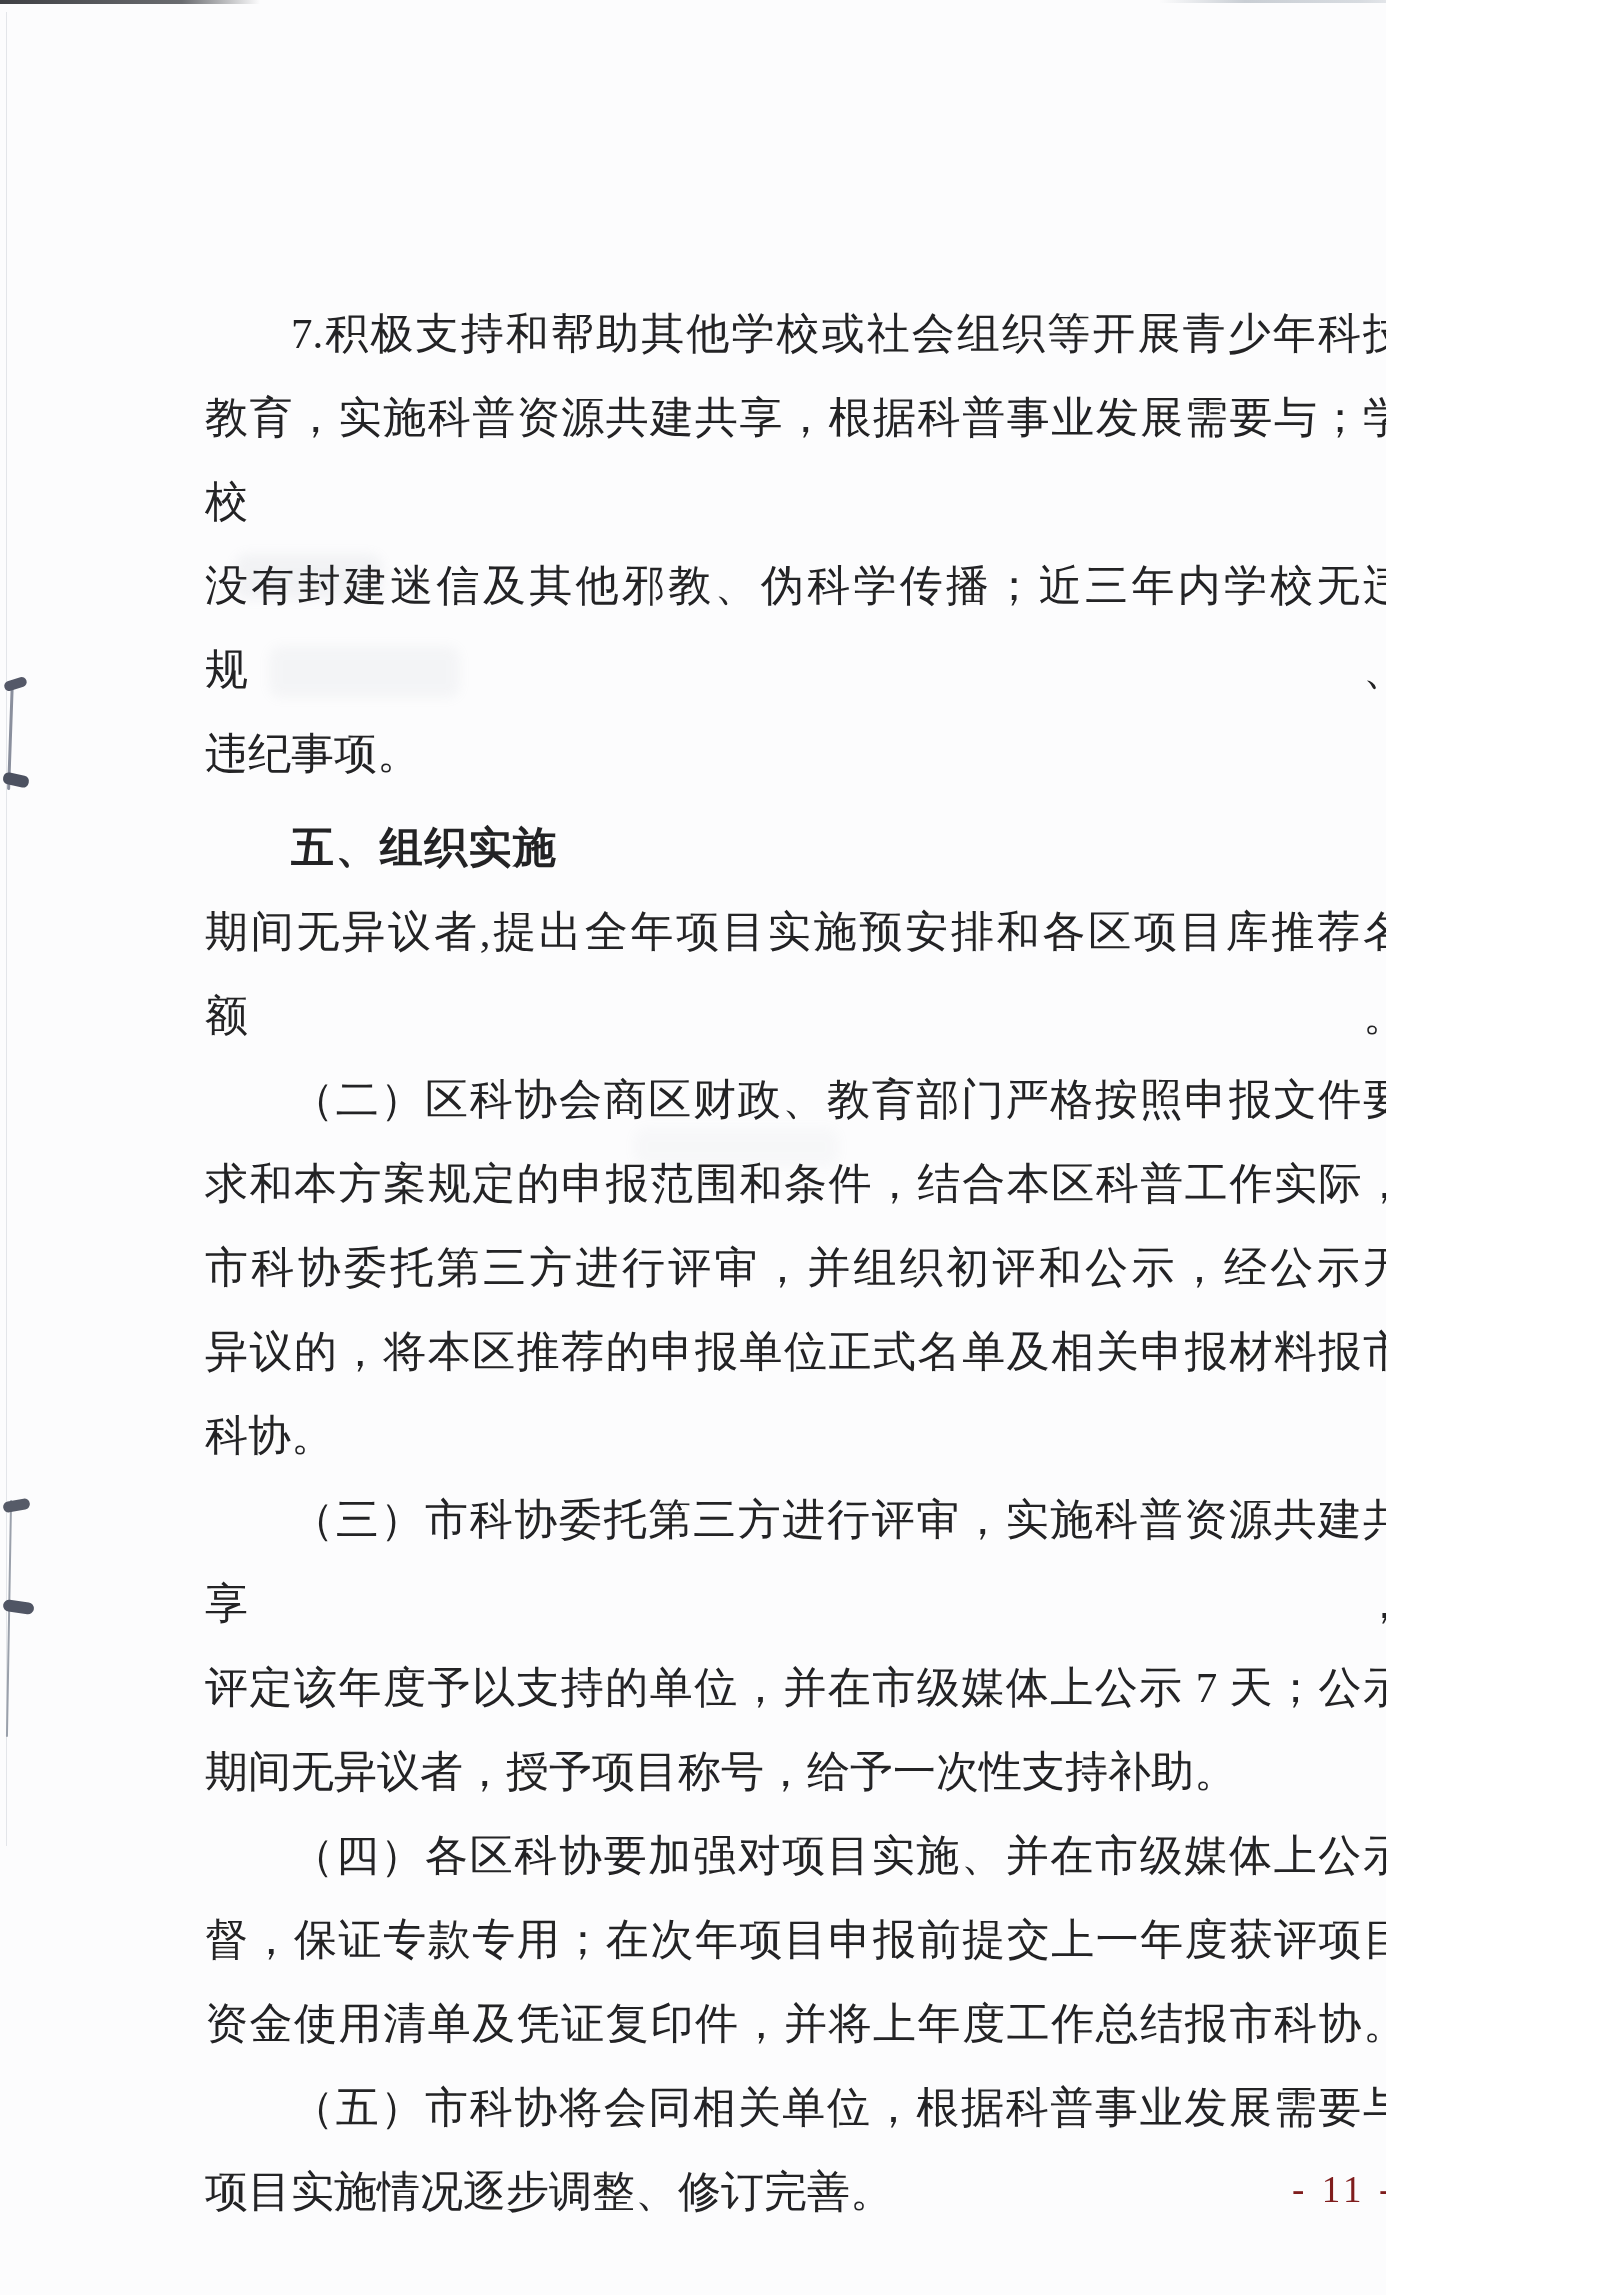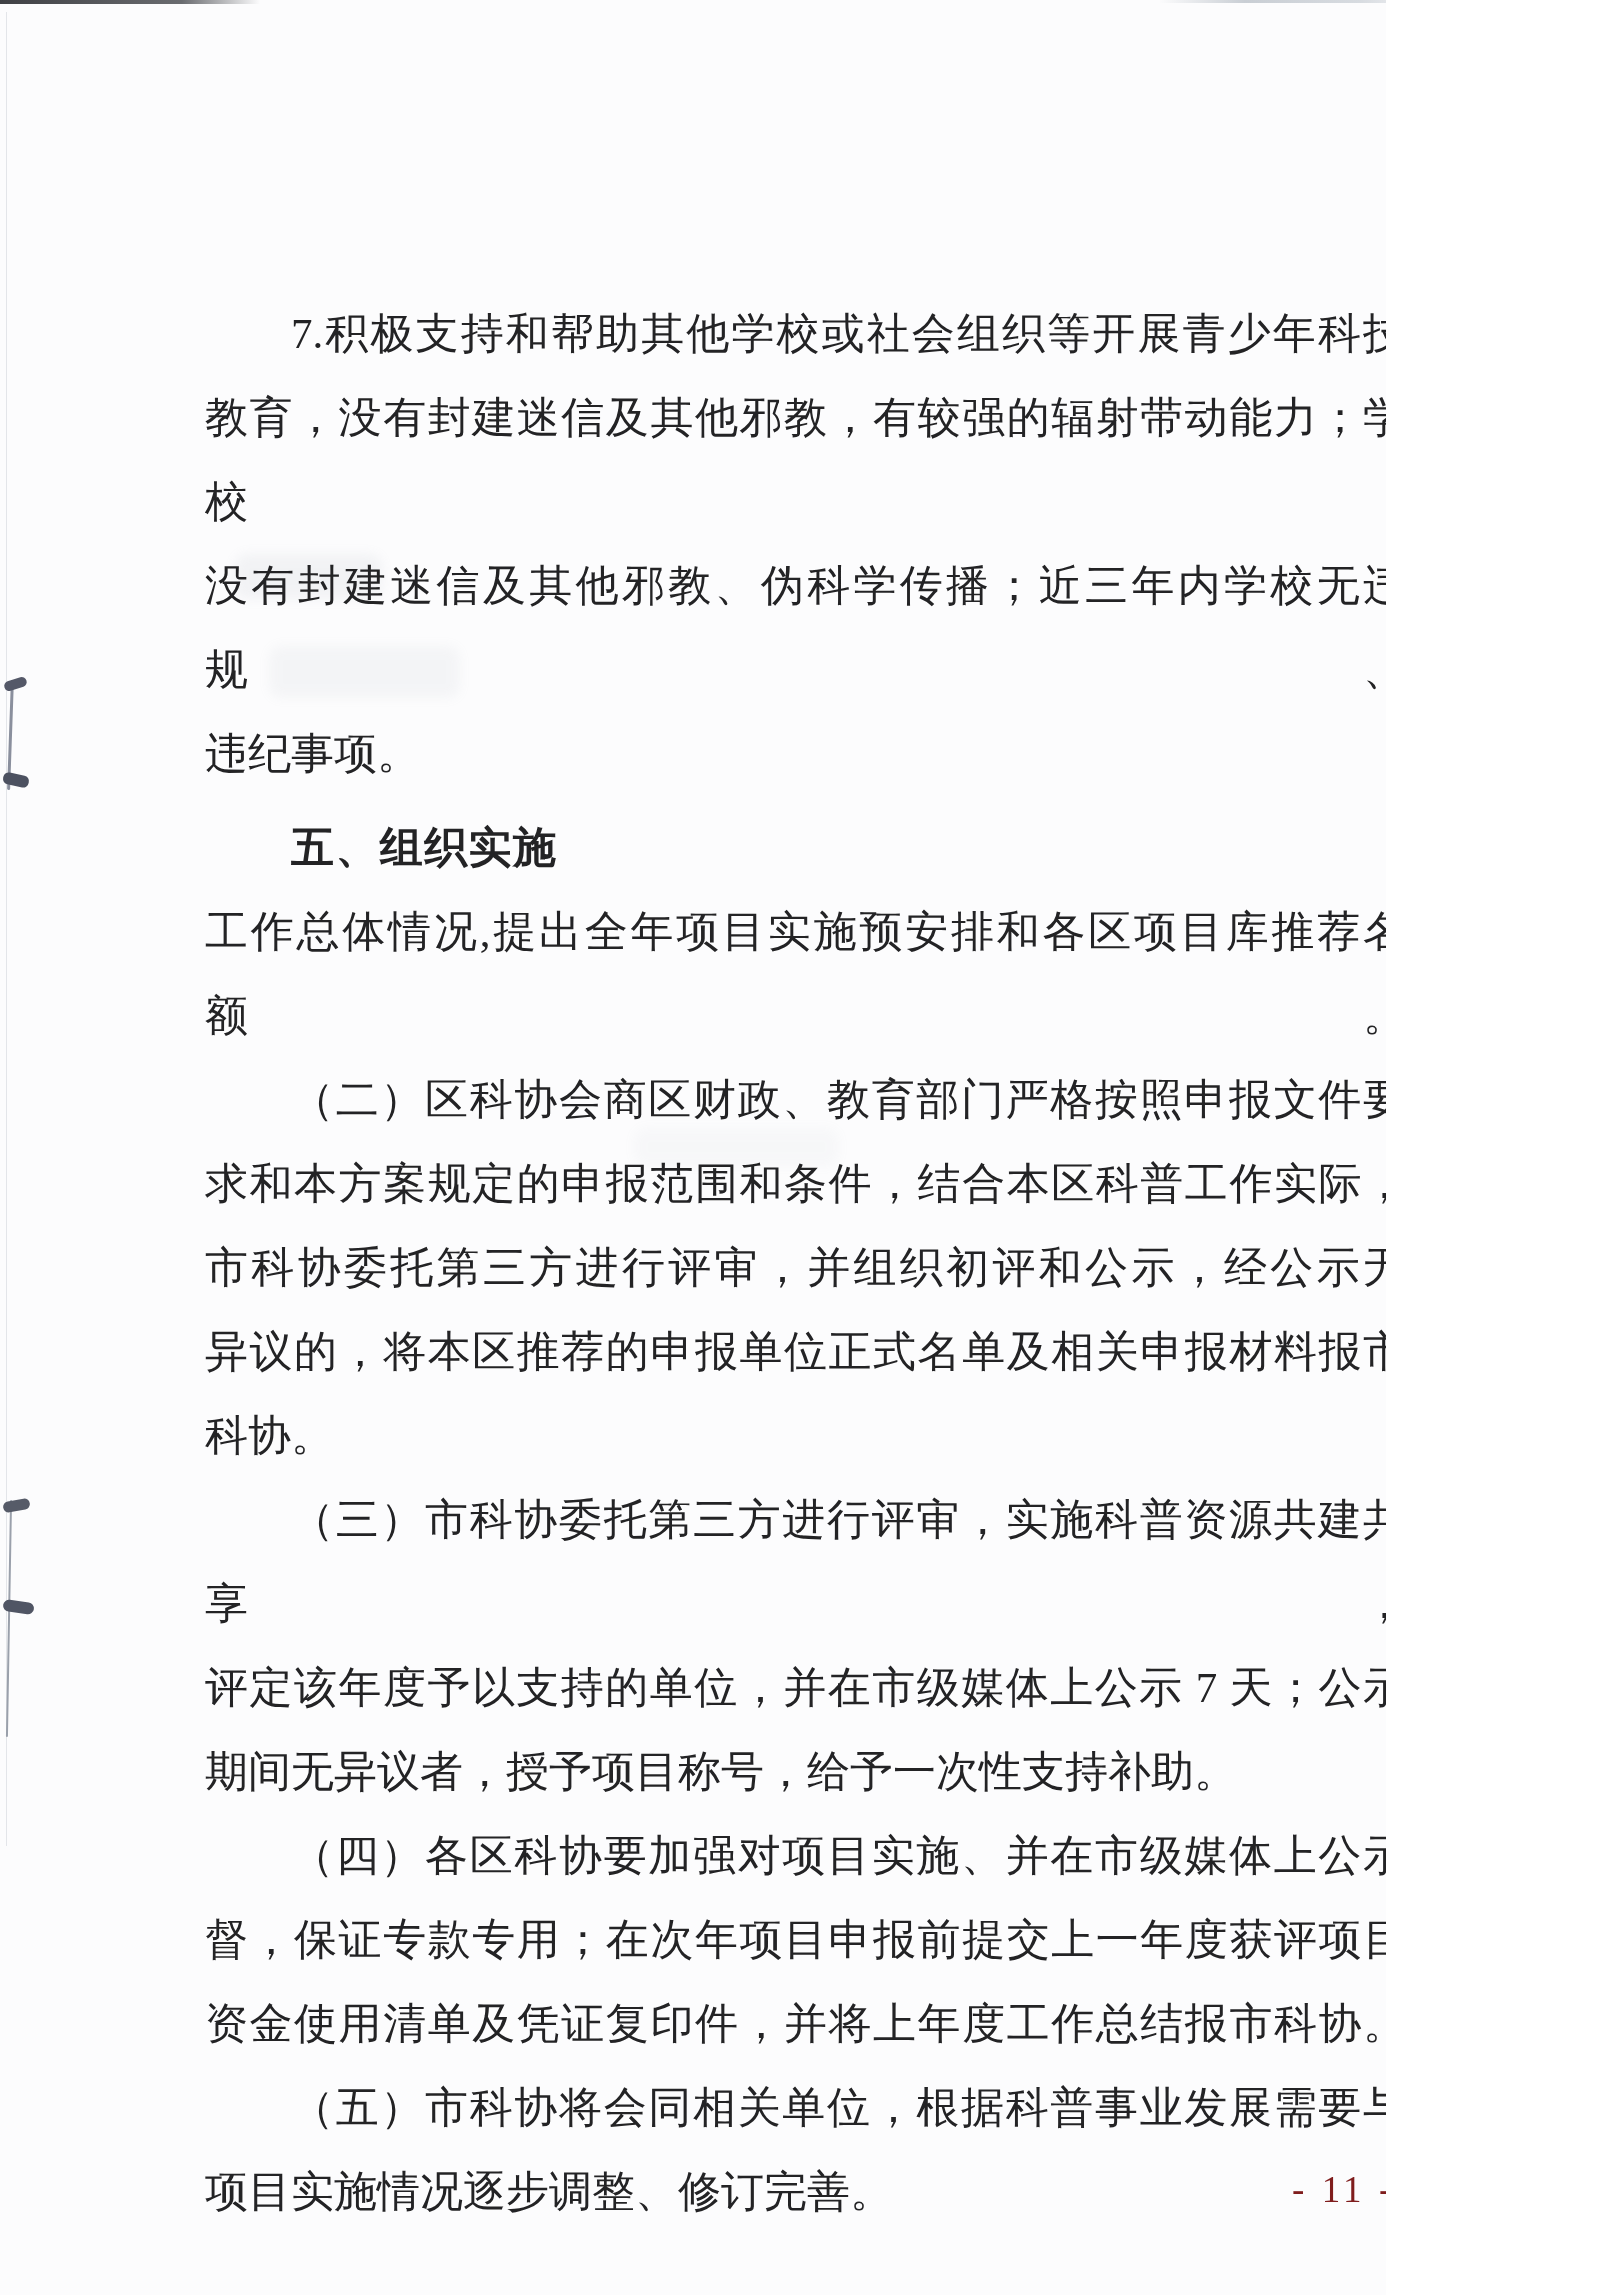--- a/index.html
+++ b/index.html
@@ -134,25 +134,25 @@
   <div class="artifact ghost ghost-1"></div>
   <div class="artifact ghost ghost-2"></div>
   <div class="artifact ghost ghost-3"></div>
   <div class="artifact ghost ghost-4"></div>
   <div class="artifact ghost ghost-5"></div>
   <div class="artifact ghost ghost-6"></div>
   <div class="artifact ghost ghost-7"></div>
 
   <div class="doc-body">
       <div class="tline just ind">7.积极支持和帮助其他学校或社会组织等开展青少年科技</div>
-      <div class="tline just">教育，没有封建迷信及其他邪教，有较强的辐射带动能力；学校</div>
+      <div class="tline just">教育，实施科普资源共建共享，根据科普事业发展需要与；学校</div>
       <div class="tline just">没有封建迷信及其他邪教、伪科学传播；近三年内学校无违规、</div>
       <div class="tline">违纪事项。</div>
       <div class="tline ind bold">五、组织实施</div>
-      <div class="tline just">工作总体情况,提出全年项目实施预安排和各区项目库推荐名额。</div>
+      <div class="tline just">期间无异议者,提出全年项目实施预安排和各区项目库推荐名额。</div>
       <div class="tline just ind">（二）区科协会商区财政、教育部门严格按照申报文件要</div>
       <div class="tline just">求和本方案规定的申报范围和条件，结合本区科普工作实际，</div>
       <div class="tline just">市科协委托第三方进行评审，并组织初评和公示，经公示无</div>
       <div class="tline just">异议的，将本区推荐的申报单位正式名单及相关申报材料报市</div>
       <div class="tline">科协。</div>
       <div class="tline just ind">（三）市科协委托第三方进行评审，实施科普资源共建共享，</div>
       <div class="tline just">评定该年度予以支持的单位，并在市级媒体上公示 7 天；公示</div>
       <div class="tline">期间无异议者，授予项目称号，给予一次性支持补助。</div>
       <div class="tline just ind">（四）各区科协要加强对项目实施、并在市级媒体上公示</div>
       <div class="tline just">督，保证专款专用；在次年项目申报前提交上一年度获评项目</div>

